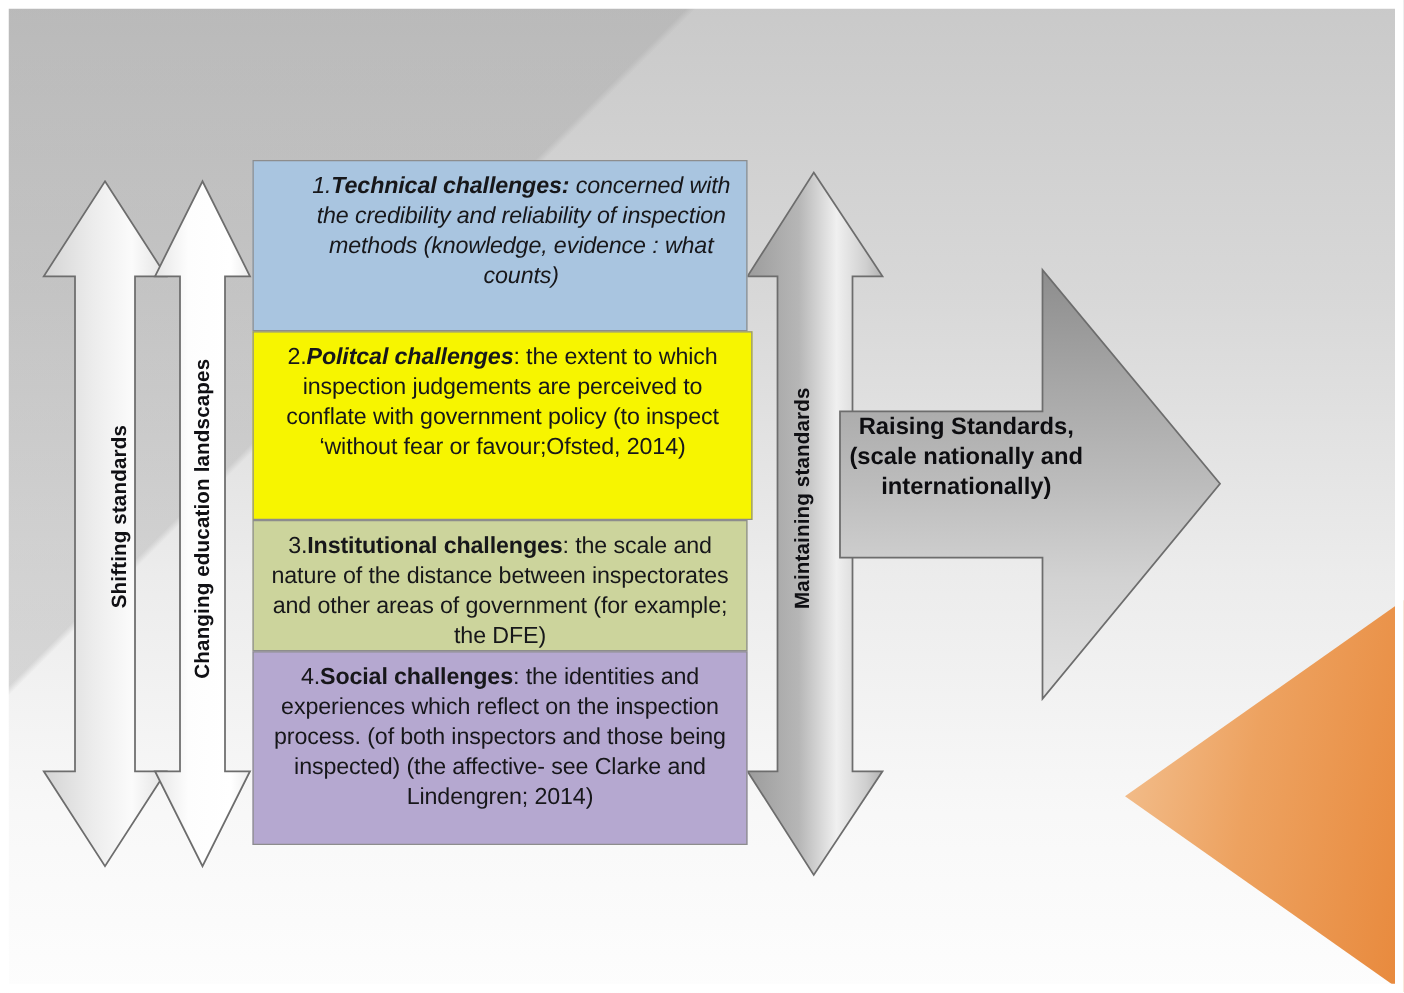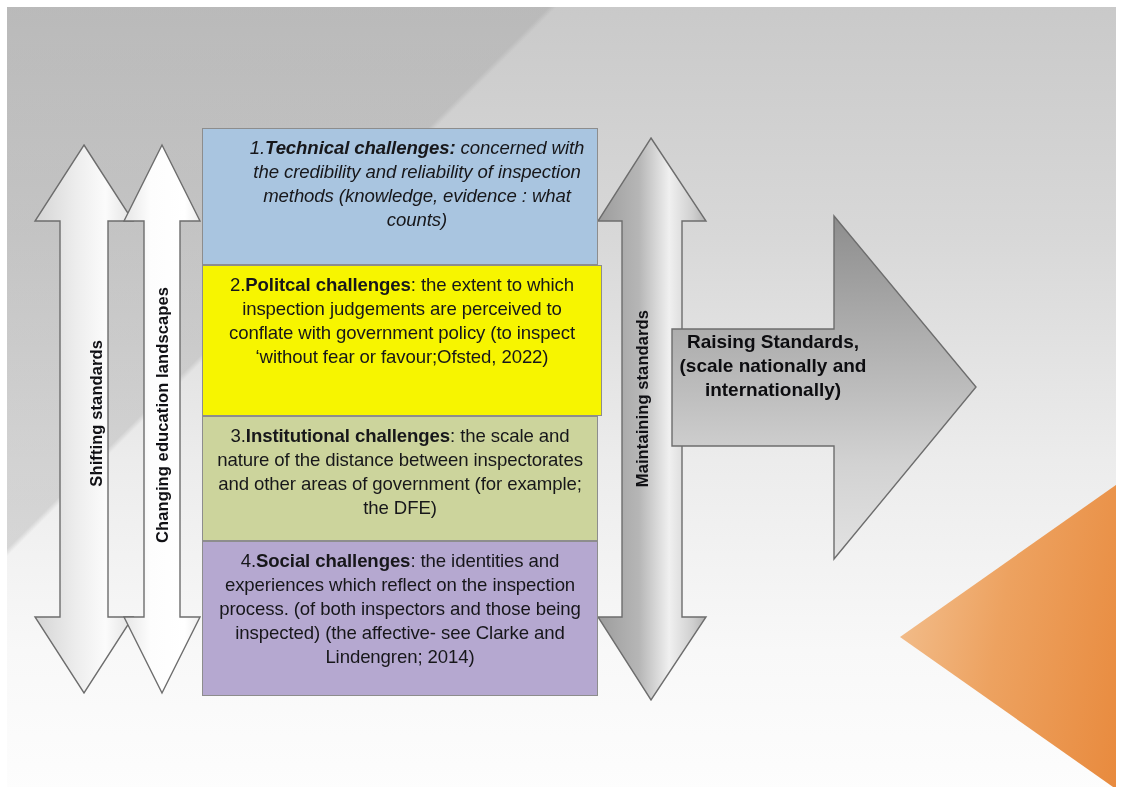--- a/index.html
+++ b/index.html
@@ -42,22 +42,22 @@
     color:#17171a;
     font-size:18.6px;
     line-height:1.29;
     letter-spacing:-0.1px;
     position:relative;
   }
   .cbox b{font-weight:bold;}
   .box-technical{background:#a9c5e0;font-style:italic;height:137px;padding-left:44px;}
   .box-technical b{font-style:italic;}
   .box-political{background:#f7f500;height:151px;width:400px;}
-  .box-political b{}
-  .box-institutional{background:#ccd49c;height:125px;}
+  .box-political b{font-style:italic;}
+  .box-institutional{background:#ccd49c;height:105px;}
   .box-social{background:#b5a8d0;height:155px;}
   
   .vlabel{
     position:absolute;z-index:20;
     writing-mode:vertical-rl;transform:rotate(180deg);
     font-weight:bold;font-size:16.5px;color:#101014;
     white-space:nowrap;letter-spacing:0.1px;
   }
   
   .bigarrow{position:absolute;left:664px;top:210px;width:320px;height:355px;z-index:6;}
@@ -140,21 +140,21 @@
     <div class="bigarrow-text">Raising Standards,(scale nationally and internationally)</div>
   </div>
 
   <div class="chain">
 
     <div class="cbox box-technical">
       <span>1.</span><b>Technical challenges:</b><span> concerned with the credibility and reliability of inspection methods (knowledge, evidence : what counts)</span>
     </div>
 
     <div class="cbox box-political">
-      <span>2.</span><b>Politcal challenges</b><span>: the extent to which inspection judgements are perceived to conflate with government policy (to inspect ‘without fear or favour;Ofsted, 2022)</span>
+      <span>2.</span><b>Politcal challenges</b><span>: the extent to which inspection judgements are perceived to conflate with government policy (to inspect ‘without fear or favour;Ofsted, 2014)</span>
     </div>
 
     <div class="cbox box-institutional">
       <span>3.</span><b>Institutional challenges</b><span>: the scale and nature of the distance between inspectorates and other areas of government (for example; the DFE)</span>
     </div>
 
     <div class="cbox box-social">
       <span>4.</span><b>Social challenges</b><span>: the identities and experiences which reflect on the inspection process. (of both inspectors and those being inspected) (the affective- see Clarke and Lindengren; 2014)</span>
     </div>
 

